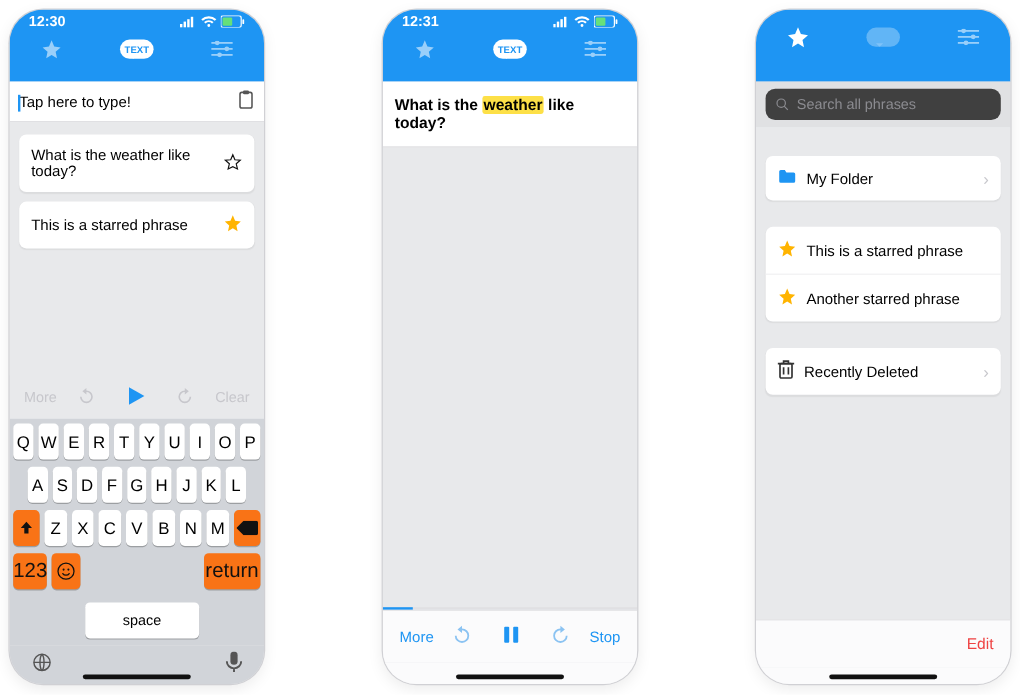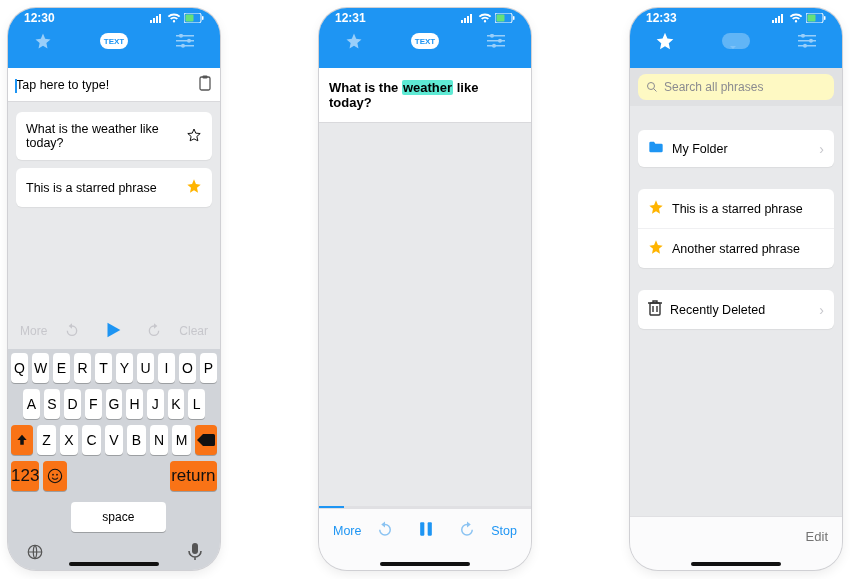--- a/index.html
+++ b/index.html
@@ -113,37 +113,37 @@
   .key.space { flex:4;margin-top:41px;}
   .kbd-bottom { background:#d1d4d9; height:32px; display:flex; align-items:center; justify-content:space-between; padding:0 18px;}
   .kbd-bottom svg { fill:#555; }
   .home-ind { position:absolute; bottom:4px; left:50%; transform:translateX(-50%);
     width:90px; height:4px; background:#111; border-radius:3px;}
   
   .display-row {
     background:#fff; padding:12px 10px; font-size:13px; font-weight:600;
     border-bottom:1px solid #d9d9dc;
   }
-  .display-row .hl { background:#5eead4; border-radius:2px; padding:0 1px;margin-top:35px;}
+  .display-row .hl { background:#fde047; border-radius:2px; padding:0 1px;margin-top:35px;}
   .progress { height:2px; background:#e0e0e3; position:relative; margin-top:auto;}
   .progress .fill { height:100%; width:12%; background:#1e95f3;}
   .play2 { height:44px; background:#fbfbfc; border-top:1px solid #e0e0e3;
     display:flex; align-items:center; justify-content:space-between; padding:0 14px;
     font-size:12.5px; color:#1e95f3; }
   .play2 .mid { display:flex; gap:22px; align-items:center;}
   .play2 svg { fill:#1e95f3;}
   .play2 .dim svg { fill:#8bc3f2;}
   
   .search-bar { background:#e0e1e3; margin:0; padding:6px 8px;}
-  .search-inner { background:#fef9c3; border-radius:8px; height:26px;
+  .search-inner { background:#404040; border-radius:8px; height:26px;
     display:flex; align-items:center; padding:0 8px; gap:6px; color:#8b8b90; font-size:12px;}
   .group { margin-top:14px;}
   .edit-bar { height:40px; background:#fbfbfc; border-top:1px solid #e0e0e3;
     display:flex; align-items:center; justify-content:flex-end; padding:0 14px;
-    font-size:13px; color:#737373;}
+    font-size:13px; color:#ef4444;}
   .content3 { background:#e8e9eb; }
 </style>
 </head>
 <body>
 
 <div class="phone">
   <div class="topbar">
     <div class="status-row">
       <span>12:30</span>
       <span class="status-right">
@@ -371,39 +371,20 @@
           </svg></span>
     </span>
     <span>Stop</span>
   </div>
   <div style="height:18px;background:#fbfbfc"></div>
   <div class="home-ind"></div>
 </div>
 
 <div class="phone">
   <div class="topbar">
-    <div class="status-row">
-      <span>12:33</span>
-      <span class="status-right">
-        <svg width="14" height="10" viewBox="0 0 14 10">
-            <rect x="0" y="7" width="2" height="3" fill="#fff"></rect>
-            <rect x="3" y="5" width="2" height="5" fill="#fff"></rect>
-            <rect x="6" y="3" width="2" height="7" fill="#fff"></rect>
-            <rect x="9" y="1" width="2" height="9" fill="#fff"></rect>
-          </svg>
-        <svg width="14" height="10" viewBox="0 0 14 10">
-            <path fill="#fff" d="M7 9.5a1.2 1.2 0 100-2.4 1.2 1.2 0 000 2.4zM3 5.3a6 6 0 018 0l-1.3 1.3a4.1 4.1 0 00-5.4 0zM.7 3a9.4 9.4 0 0112.6 0l-1.3 1.3a7.5 7.5 0 00-10 0z"></path>
-          </svg>
-        <svg width="20" height="10" viewBox="0 0 20 10">
-            <rect x="0" y="0" width="17" height="10" rx="2" fill="none" stroke="#fff" stroke-width="1"></rect>
-            <rect x="1.5" y="1.5" width="8" height="7" rx="1" fill="#66e07a"></rect>
-            <rect x="18" y="3" width="1.5" height="4" rx="0.7" fill="#fff"></rect>
-          </svg>
-      </span>
-    </div>
     <div class="tab-row">
       <span class="tab-item active">
         <svg width="20" height="20" viewBox="0 0 24 24">
             <path d="M12 2l2.9 6.9L22 10l-5.5 4.8L18 22l-6-3.6L6 22l1.5-7.2L2 10l7.1-1.1z"></path>
           </svg>
       </span>
       <span class="tab-item">
         <span class="bubble-badge dim">&nbsp;</span>
       </span>
       <span class="tab-item">

